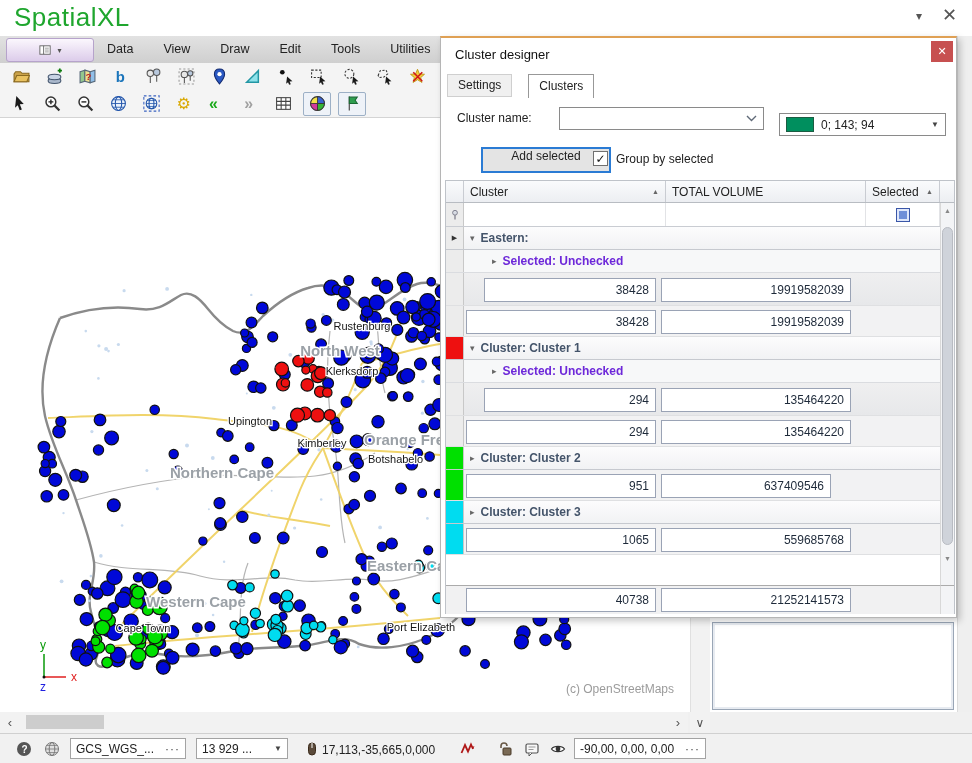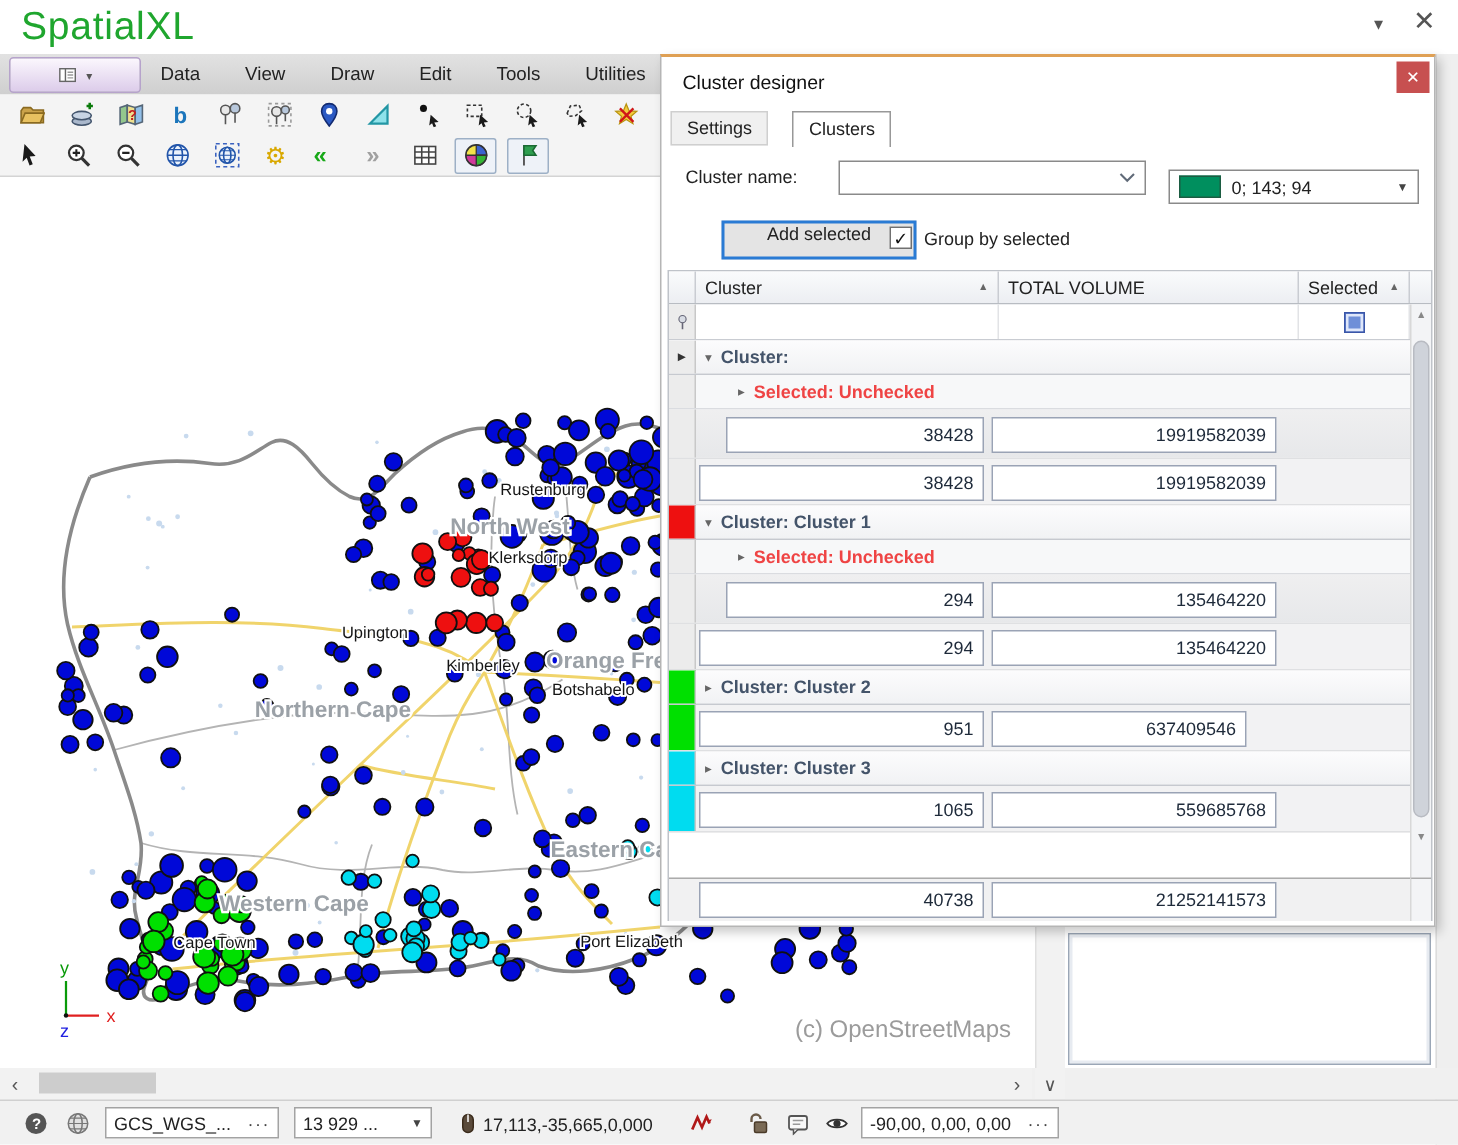--- a/index.html
+++ b/index.html
@@ -21,21 +21,21 @@
   
   .toolbar1{left:0;top:63px;width:972px;height:27px;background:#f4f4f4;display:flex;align-items:center;padding-left:8px;box-sizing:border-box;}
   .toolbar2{left:0;top:90px;width:972px;height:28px;background:#f4f4f4;border-bottom:1px solid #d4d4d4;display:flex;align-items:center;padding-left:6px;box-sizing:border-box;}
   .tbtn{width:26px;height:22px;display:flex;align-items:center;justify-content:center;margin-right:7px;}
   .tbtn.pressed{border:1px solid #9db0c6;background:#eef2f8;border-radius:2px;}
   .tb-count{margin-left:4px;color:#333;}
   
   .map{left:0;top:118px;width:690px;height:594px;background:#fff;overflow:hidden;}
   .prov{font-size:15px;font-weight:bold;fill:#9ba1a7;stroke:#ffffff;stroke-width:3px;paint-order:stroke;}
   .city{font-size:11px;fill:#151515;stroke:#ffffff;stroke-width:2.5px;paint-order:stroke;}
-  .attrib{right:16px;bottom:16px;color:#9b9b9b;font-size:16px;}
+  .attrib{right:16px;bottom:16px;color:#9b9b9b;font-size:12px;}
   .map-vtrack{left:690px;top:118px;width:20px;height:594px;background:#f2f2f2;border-left:1px solid #e0e0e0;box-sizing:border-box;}
   .panel-br{left:712px;top:622px;width:240px;height:86px;background:#fff;border:1px solid #9aa6b6;box-shadow:inset 0 0 0 2px #e7ebf1;}
   .right-strip{left:957px;top:36px;width:15px;height:727px;background:#efefef;border-left:1px solid #dcdcdc;box-sizing:border-box;}
   
   .hstrip{left:0;top:712px;width:972px;height:21px;background:#f0f0f0;}
   .hscroll{left:0;top:0;width:688px;height:21px;background:#f2f2f2;}
   .sbtn{width:20px;height:21px;display:flex;align-items:center;justify-content:center;color:#555;font-size:13px;}
   .hthumb{left:26px;top:3px;width:78px;height:14px;background:#cdcdcd;}
   .vbtn{left:690px;top:0;width:20px;height:21px;display:flex;align-items:center;justify-content:center;color:#555;font-size:12px;background:#f2f2f2;}
   
@@ -74,21 +74,21 @@
   .gfilter{left:0;top:22px;width:508px;height:24px;display:flex;background:#fff;border-bottom:1px solid #c9ccd2;box-sizing:border-box;}
   .gf{border-right:1px solid #e2e3e6;box-sizing:border-box;display:flex;align-items:center;justify-content:center;}
   .filter-check{width:12px;height:12px;background:#6f8fd8;border:1px solid #3a56a8;box-shadow:inset 0 0 0 2px #dfe7fa;}
   .gbody{left:0;top:46px;width:494px;height:358px;overflow:hidden;background:#fff;}
   .trow{position:relative;width:494px;box-sizing:border-box;}
   .ind{position:absolute;left:0;top:0;width:18px;height:100%;background:#ececec;border-right:1px solid #c8c8c8;box-sizing:border-box;
        display:flex;align-items:center;justify-content:center;font-size:7px;color:#333;}
   .trow.group{background:linear-gradient(#fcfcfd,#f1f2f4);border-bottom:1px solid #c6c9cf;}
   .trow.group .glabel{font-weight:bold;color:#44546a;}
   .trow.group.sub{background:#f7f8f9;border-bottom:1px solid #dadce0;}
-  .trow.group.sub .glabel{color:#ef4444;}
+  .trow.group.sub .glabel{color:#6d28d9;}
   .garrow{color:#666;font-size:9px;margin-right:6px;}
   .gcontent{position:absolute;left:18px;top:0;right:0;height:100%;display:flex;align-items:center;}
   .trow.cells{background:linear-gradient(#efeff0,#e7e8ea);border-bottom:1px solid #dfe0e2;}
   .trow.cells.sum{background:#f2f2f3;}
   .cellbox{position:absolute;height:24px;background:#fff;border:1px solid #9aa3b5;box-sizing:border-box;
            display:flex;align-items:center;justify-content:flex-end;padding-right:6px;color:#1e2a3a;}
   .grid-scroll{left:494px;top:22px;width:14px;height:382px;background:#f3f4f6;border-left:1px solid #d8d8d8;box-sizing:border-box;}
   .sarr{position:absolute;left:0;width:13px;text-align:center;font-size:7px;color:#888;}
   .sthumb{position:absolute;left:1px;width:11px;border-radius:6px;background:#cfd3da;border:1px solid #b8bbc2;box-sizing:border-box;}
   .gfoot{left:0;top:404px;width:494px;height:29px;background:#f1f1f2;border-top:1px solid #ababab;box-sizing:border-box;position:absolute;}
@@ -802,21 +802,21 @@
       <div class="gf" style="width:200px;"></div>
       <div class="gf" style="width:74px;">
         <div class="filter-check"></div>
       </div>
     </div>
     <div class="abs gbody">
         <div class="trow group" style="height: 23px;">
           <div class="ind">▶</div>
           <div class="gcontent" style="padding-left: 6px;">
             <span class="garrow">▾</span>
-            <span class="glabel">Cluster:</span>
+            <span class="glabel">Eastern:</span>
           </div>
         </div>
         <div class="trow group sub" style="height: 23px;">
           <div class="ind"></div>
           <div class="gcontent" style="padding-left: 28px;">
             <span class="garrow">▸</span>
             <span class="glabel">Selected: Unchecked</span>
           </div>
         </div>
         <div class="trow cells" style="height: 33px;">

